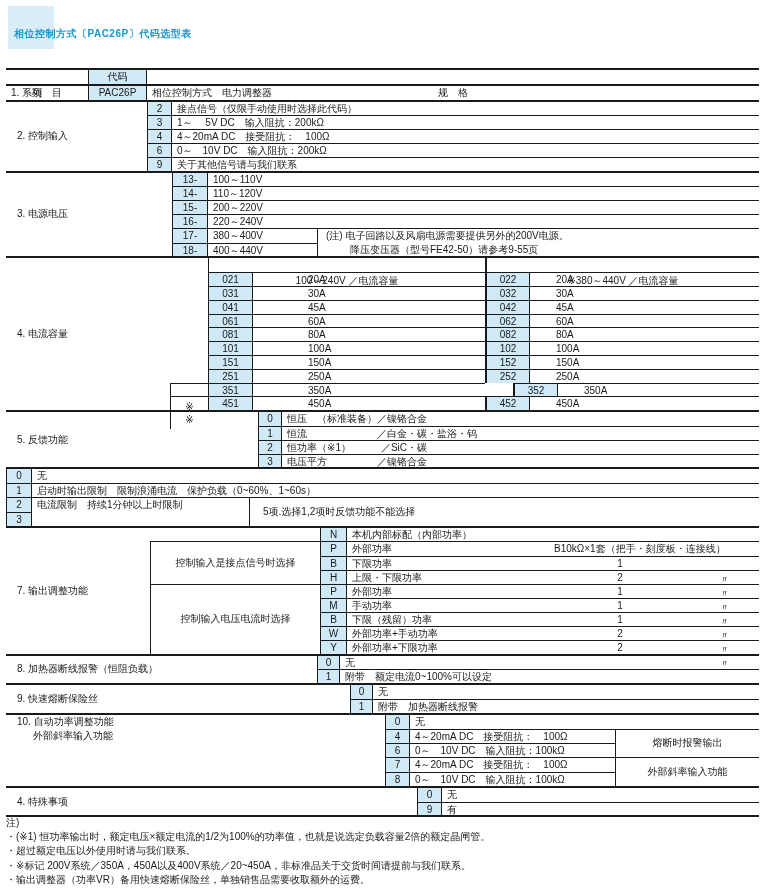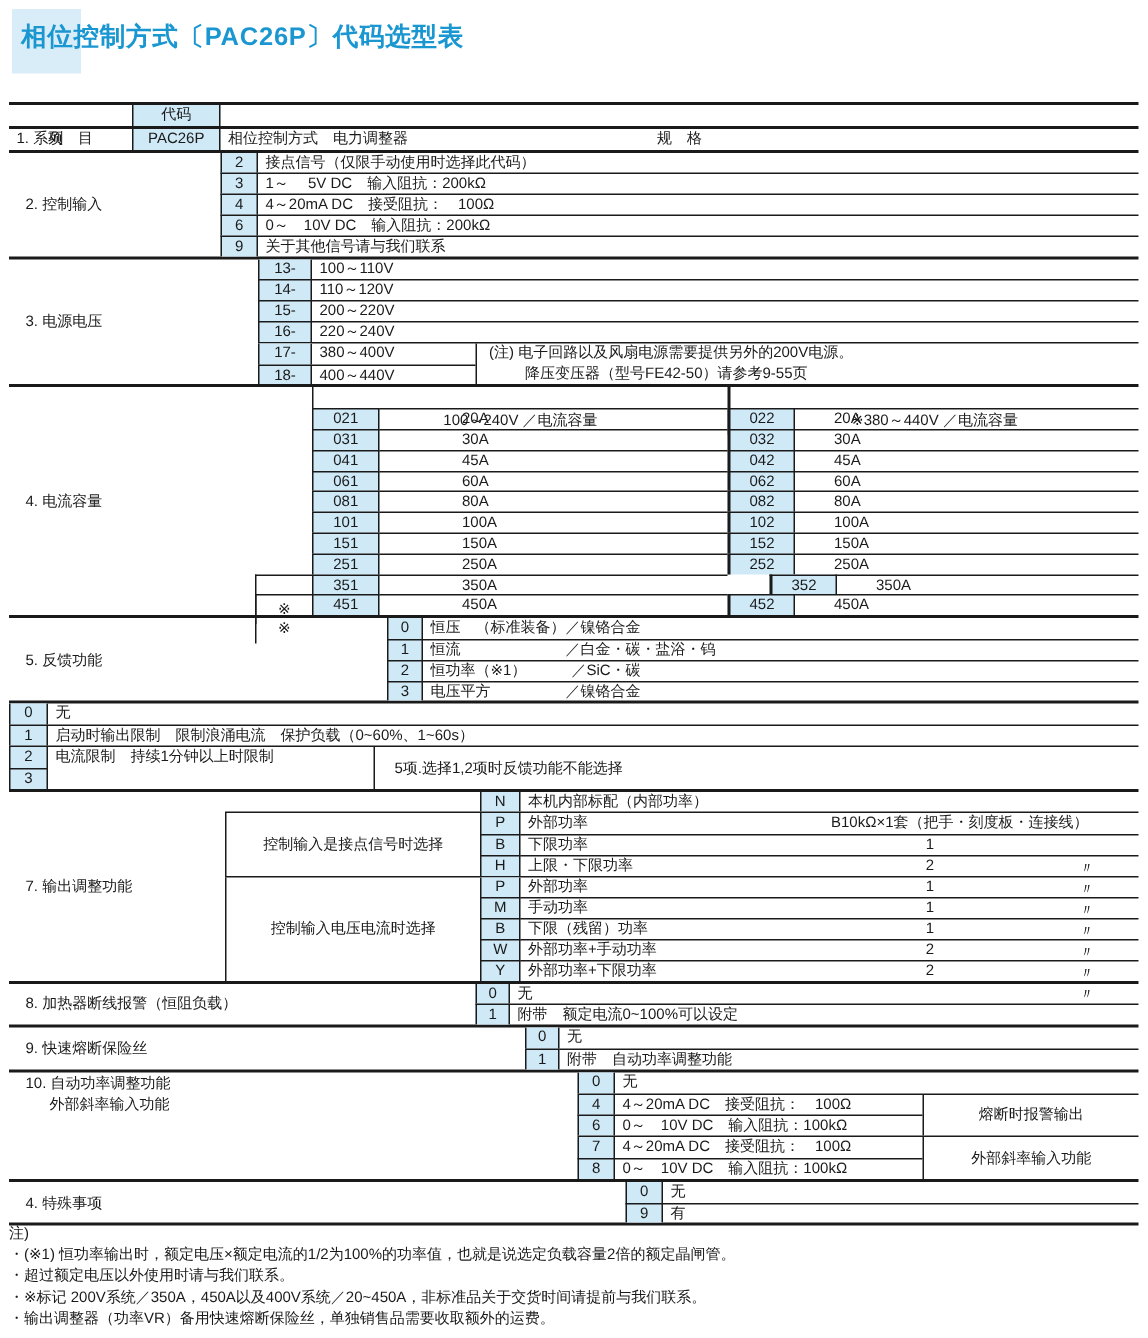--- a/index.html
+++ b/index.html
@@ -1,21 +1,21 @@
 <!DOCTYPE html>
 <html><head>
 <meta charset="utf-8">
 <style>
   * { box-sizing: border-box; }
   html,body { margin:0; padding:0; background:#fff; }
   body { width:765px; font-family:"Liberation Sans","DejaVu Sans",sans-serif; color:#1a1a1a; }
   .page { position:relative; width:765px; height:892px; overflow:hidden; background:#fff; }
 
   .title-block { position:absolute; left:8px; top:6px; width:46px; height:43px; background:#d9edf8; }
-  .page-title { position:absolute; left:14px; top:13px; margin:0; font-size:17px; font-weight:bold; color:#1a96d0; letter-spacing:0.5px; }
+  .page-title { position:absolute; left:14px; top:27px; margin:0; font-size:10px; font-weight:bold; color:#1a96d0; letter-spacing:0.5px; }
 
   .tbl { position:absolute; left:6px; top:68px; width:753px; font-size:10px;
          border-top:2px solid #1a1a1a; border-bottom:2px solid #1a1a1a; }
   .sec { display:flex; border-top:2px solid #1a1a1a; }
   .sec.first { border-top:none; }
   .lbl { flex:none; display:flex; align-items:center; padding-left:11px; overflow:hidden; white-space:nowrap; }
   .lbl2 { flex:none; display:flex; flex-direction:column; justify-content:flex-start; padding-left:11px; overflow:hidden; white-space:nowrap; }
   .rows { flex:1; min-width:0; display:flex; flex-direction:column; }
   .r { display:flex; height:13.8px; line-height:13.4px; }
   .cr { display:flex; border-top:1px solid #1a1a1a; }
@@ -336,21 +336,21 @@
 
     <div class="sec">
       <div class="lbl" style="width:344px">9. 快速熔断保险丝</div>
       <div class="rows">
         <div class="r">
           <div class="k" style="width:23px">0</div>
           <div class="c fx">无</div>
         </div>
         <div class="r">
           <div class="k bt" style="width:23px">1</div>
-          <div class="c bt fx">附带　自动功率调整功能</div>
+          <div class="c bt fx">附带　加热器断线报警</div>
         </div>
       </div>
     </div>
 
     <div class="sec">
       <div class="lbl2" style="width:379px">
         <div>10. 自动功率调整功能</div>
         <div style="padding-left:16px">外部斜率输入功能</div>
       </div>
       <div class="rows">

